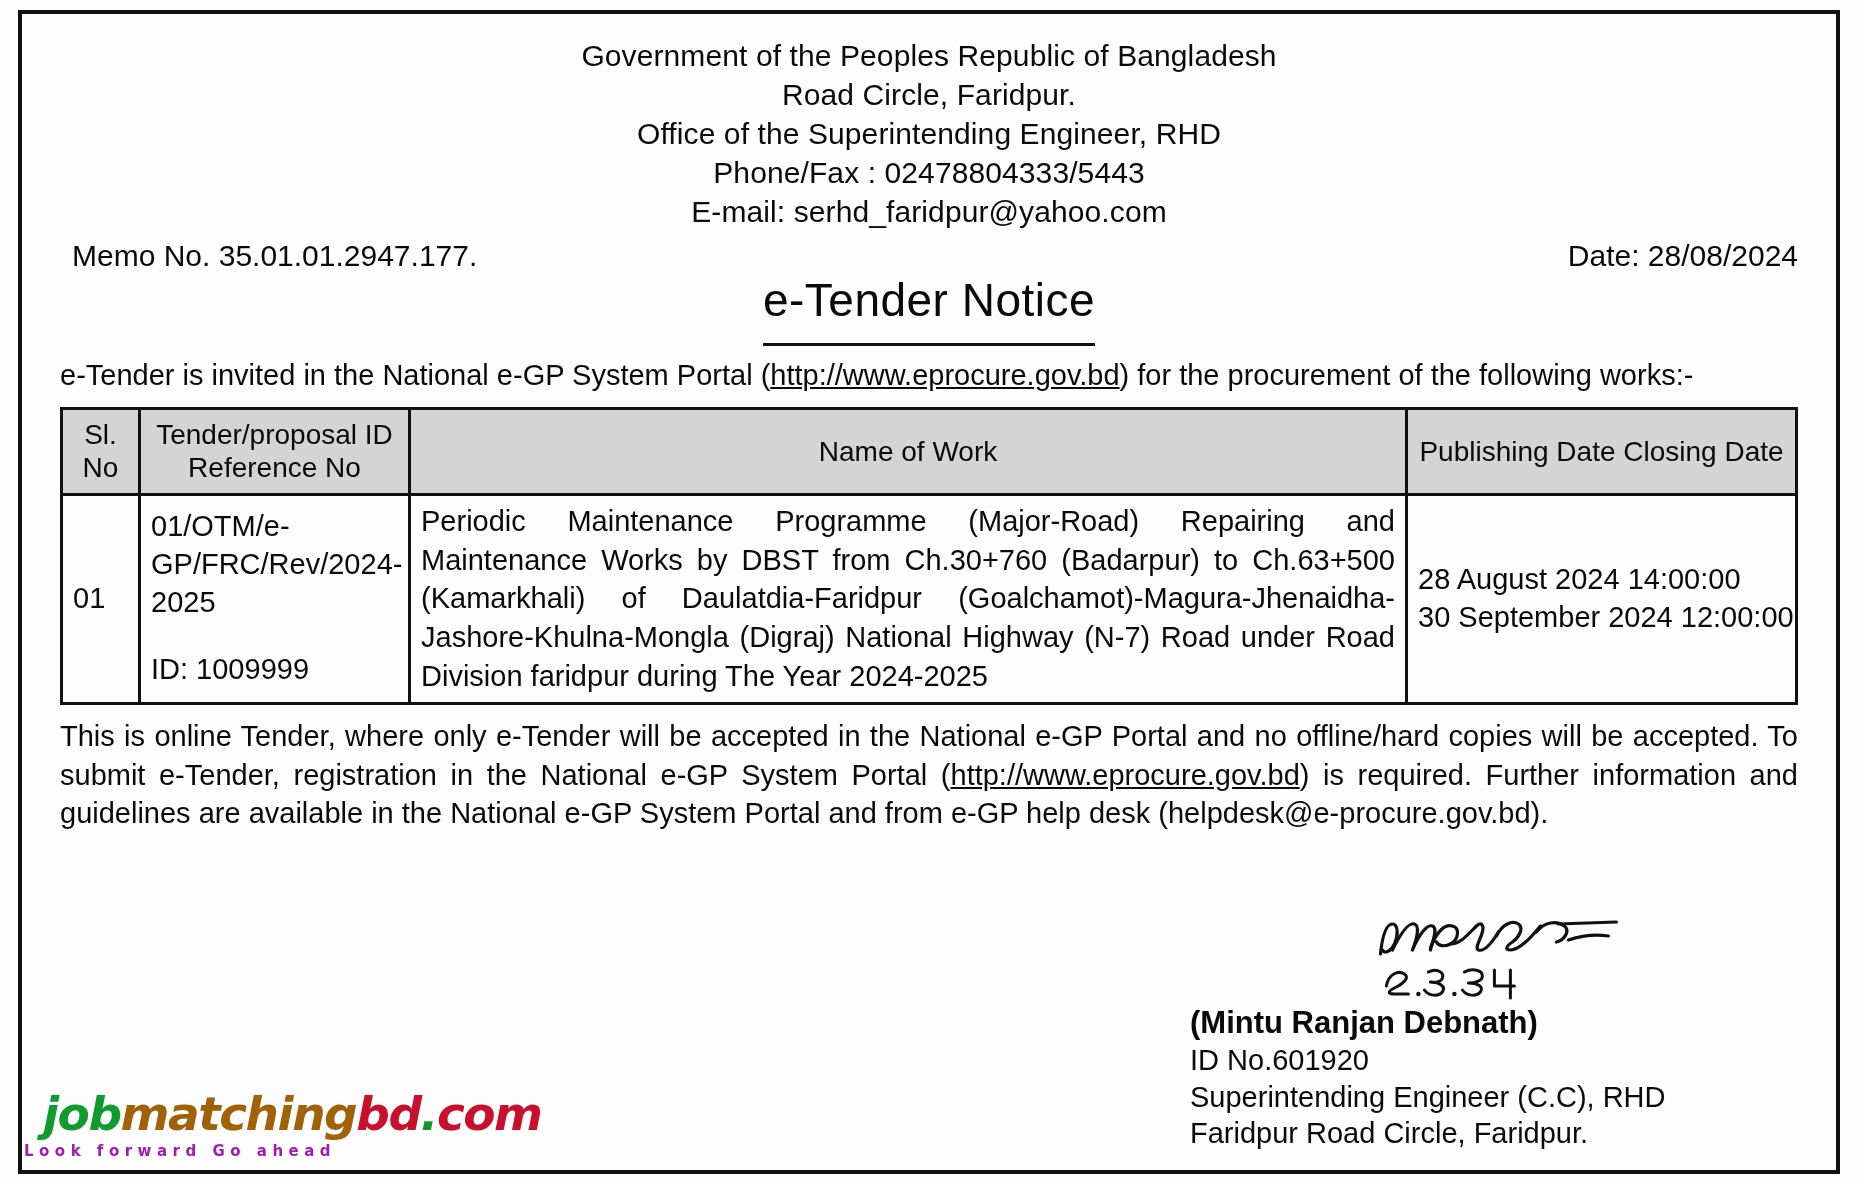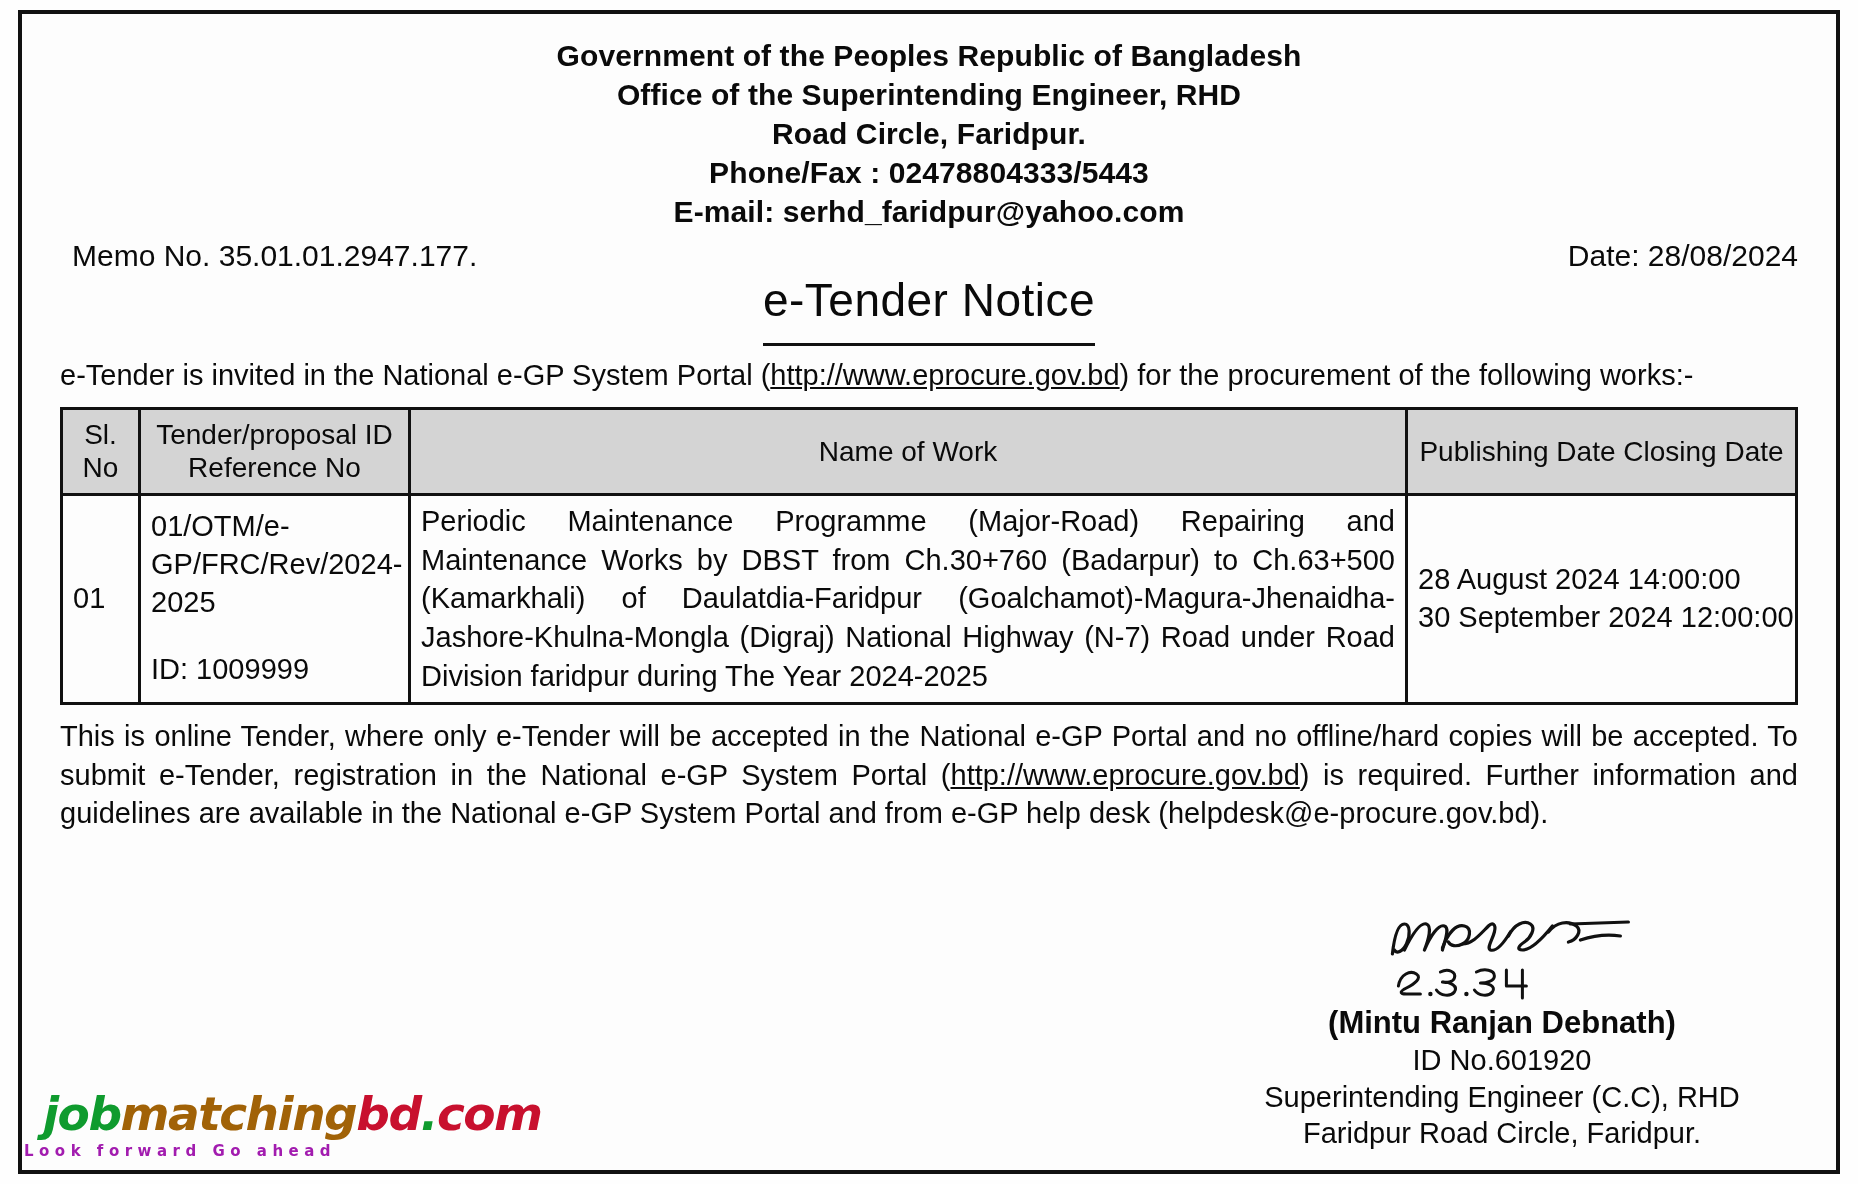--- a/index.html
+++ b/index.html
@@ -40,21 +40,21 @@
     position: absolute;
     left: 0; top: 0; right: 0; bottom: 0;
     padding: 22px 30px 0 30px;
   }
 
   
   .letterhead {
     text-align: center;
     line-height: 1.30;
     font-size: 30px;
-    font-weight: 700;
+    font-weight: 400;
     letter-spacing: 0.1px;
   }
   .letterhead div { white-space: nowrap; }
 
   
   .memo-row {
     position: relative;
     height: 42px;
     margin-top: 8px;
     font-size: 30px;
@@ -161,23 +161,23 @@
     font-size: 29px;
     line-height: 1.33;
     margin: 12px 8px 0 8px;
     text-align: justify;
     text-justify: inter-word;
   }
 
   
   .sign-block {
     position: absolute;
-    right: 34px;
+    right: 46px;
     bottom: 18px;
-    text-align: center;
+    text-align: left;
     width: 600px;
   }
   .signature-mark {
     height: 92px;
     position: relative;
     margin-bottom: 2px;
   }
   .sign-name {
     font-size: 31px;
     font-weight: bold;
@@ -222,22 +222,22 @@
 </style>
 </head>
 <body>
 
 <div class="page">
   <div class="frame">
     <div class="inner">
 
       <div class="letterhead">
         <div>Government of the Peoples Republic of Bangladesh</div>
+        <div>Road Circle, Faridpur.</div>
         <div>Office of the Superintending Engineer, RHD</div>
-        <div>Road Circle, Faridpur.</div>
         <div>Phone/Fax : 02478804333/5443</div>
         <div>E-mail: serhd_faridpur@yahoo.com</div>
       </div>
 
       <div class="memo-row">
         <span class="memo-no">Memo No. 35.01.01.2947.177.</span>
         <span class="memo-date">Date: 28/08/2024</span>
       </div>
 
       <div class="title-wrap">

